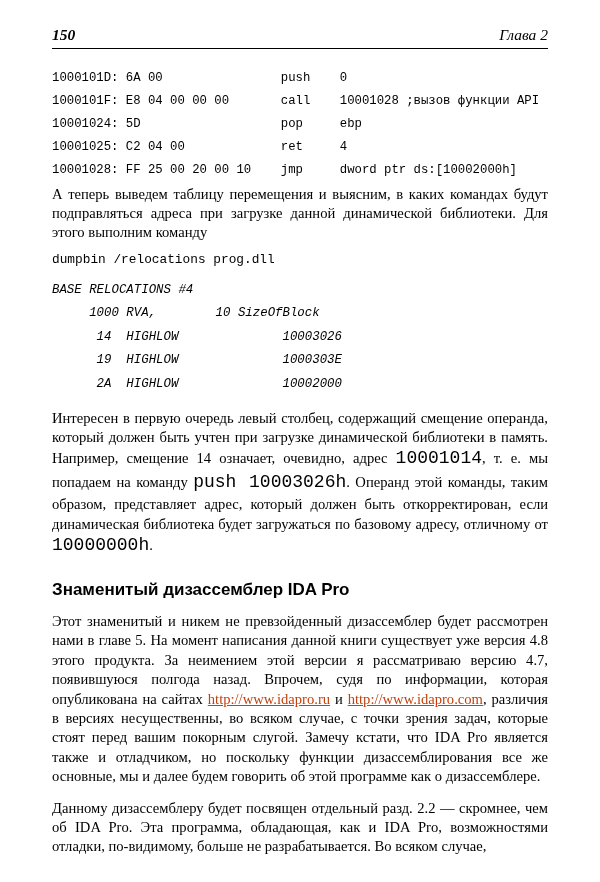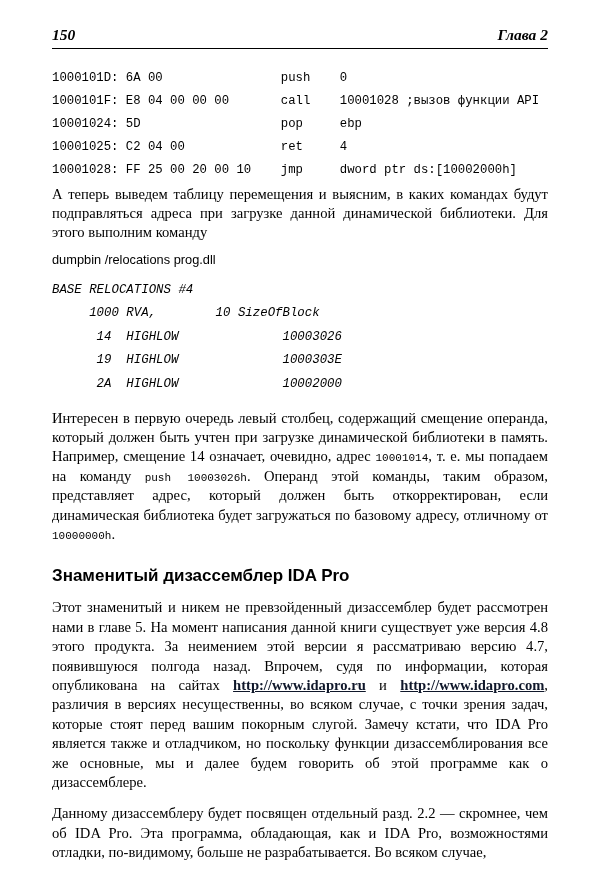--- a/index.html
+++ b/index.html
@@ -30,65 +30,65 @@
     font-size: 15.5px;
     padding-bottom: 4px;
     border-bottom: 1.2px solid #000;
     margin-bottom: 18px;
   }
   .header .page-num {
     font-weight: bold;
     font-style: italic;
   }
   .header .chapter {
-    font-weight: bold;
+    font-weight: normal;
     font-style: italic;
   }
   .code {
     font-family: "Liberation Mono", monospace;
     font-size: 12.3px;
     line-height: 1.88;
     white-space: pre;
     letter-spacing: 0px;
   }
   .code.block1 { margin-bottom: 0; }
   p.body {
     font-size: 14.6px;
     line-height: 1.33;
     text-align: justify;
     margin: 12px 0 9px 0;
     text-indent: 0;
   }
   p.body.first { margin-top: 2px; }
   .cmdline {
-    font-family: Liberation Sans, sans-serif;
+    font-family: Liberation Mono, monospace;
     font-size: 12.8px;
     margin: 4px 0 12px 0;
     white-space: pre;
   }
   .code.block2 {
     font-size: 12.4px;
     line-height: 1.9;
     margin: 2px 0 12px 0;
     font-style: italic;
   }
   h2.section {
     font-family: "Liberation Sans", sans-serif;
     font-size: 17px;
     font-weight: bold;
     margin: 22px 0 9px 0;
   }
   .mono-inline {
     font-family: "Liberation Mono", monospace;
-    font-size: 11px;
+    font-size: 18px;
   }
   .ital { }
   a.link {
-    color: #0f172a;
-    font-weight: bold;
+    color: #c2410c;
+    font-weight: normal;
     text-decoration: underline;
   }
   .nowrap { white-space: nowrap; }
 </style>
 </head>
 <body>
 
 <div class="page">
 
   <div class="header">

